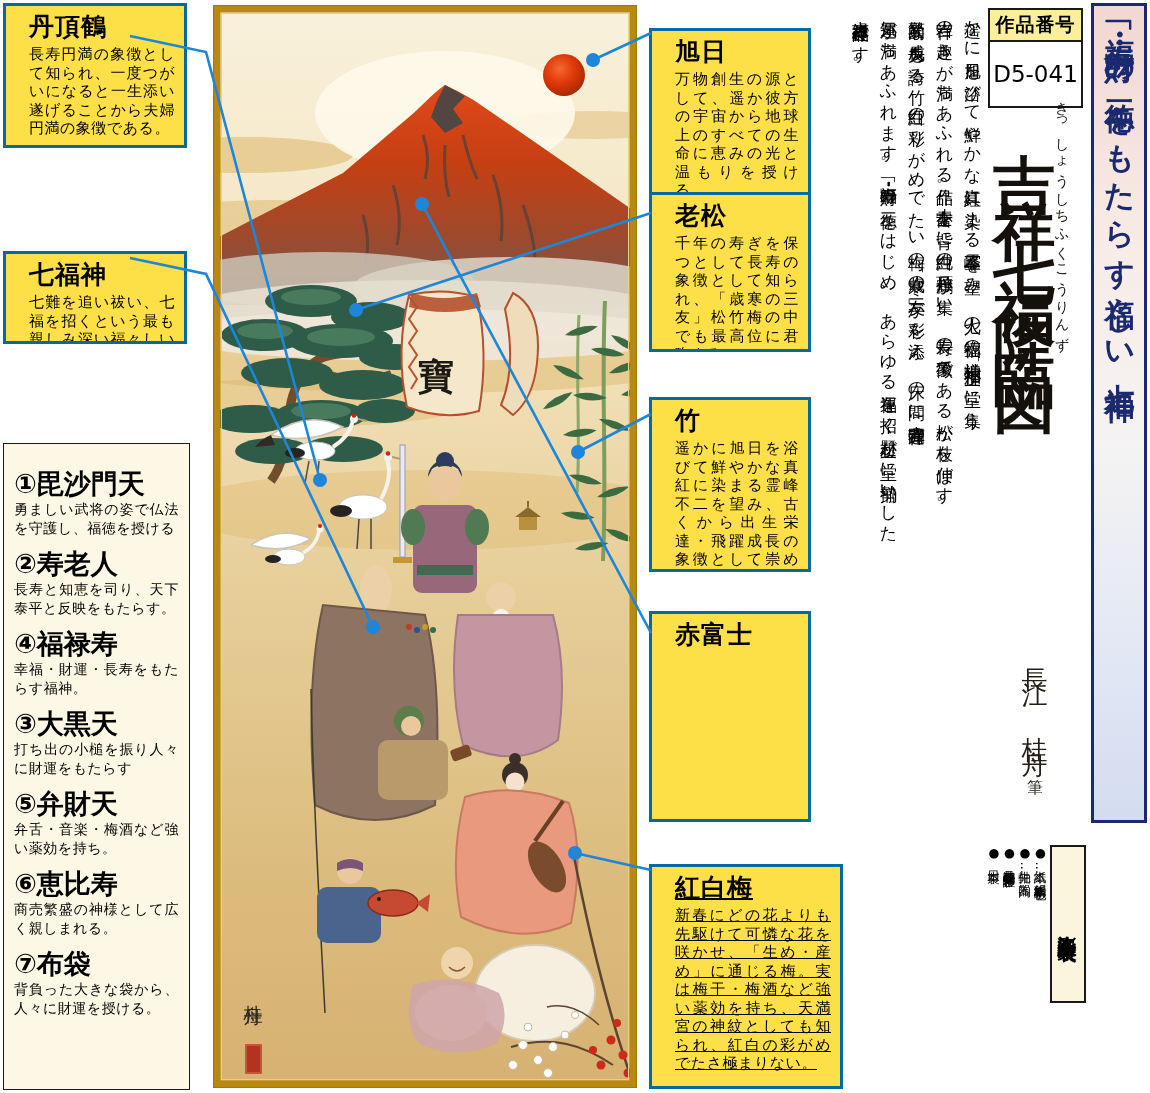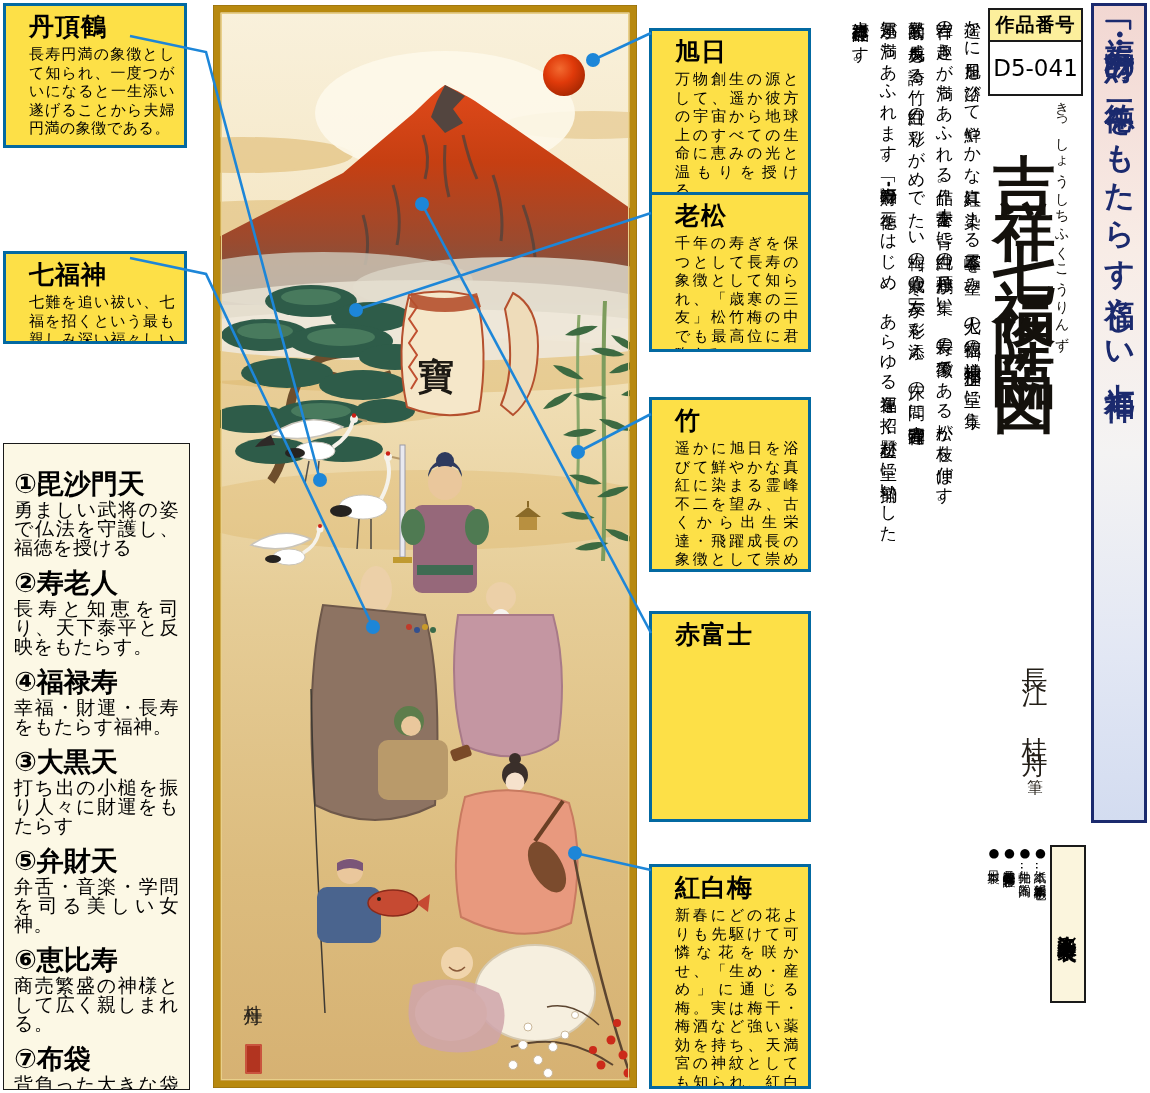--- a/index.html
+++ b/index.html
@@ -12,28 +12,28 @@
            padding:5px 9px 4px 23px;box-sizing:border-box;overflow:hidden;}
   .callout h3{margin:0 0 2px 0;font-size:25px;line-height:32px;letter-spacing:1px;font-weight:bold;}
   .callout p{margin:0;font-size:15px;line-height:18.5px;letter-spacing:.5px;text-align:justify;}
 
   .co-tancho{left:3px;top:3px;width:184px;height:145px;}
   .co-shichi{left:3px;top:251px;width:184px;height:93px;}
   .co-asahi {left:649px;top:28px;width:162px;height:172px;}
   .co-matsu {left:649px;top:192px;width:162px;height:160px;}
   .co-take  {left:649px;top:397px;width:162px;height:175px;}
   .co-fuji  {left:649px;top:611px;width:162px;height:211px;}
-  .co-ume   {left:649px;top:864px;width:162px;height:225px;}
+  .co-ume   {left:649px;top:864px;width:194px;height:225px;text-decoration:underline;}
 
   
   .gods{position:absolute;left:3px;top:443px;width:187px;height:647px;background:#fcf8e5;
         border:1px solid #1a1a1a;padding:23px 10px;box-sizing:border-box;overflow:hidden;}
   .gods .item{margin-bottom:9px;}
   .gods h3{margin:0;font-size:27px;line-height:33px;font-weight:bold;letter-spacing:0px;}
-  .gods p{margin:0;font-size:19px;line-height:19px;letter-spacing:.5px;text-align:justify;}
+  .gods p{margin:0;font-size:14px;line-height:19px;letter-spacing:.5px;text-align:justify;}
 
   
   .painting{position:absolute;left:213px;top:5px;width:424px;height:1083px;z-index:1;}
   .painting svg{display:block;}
   .treasure{position:absolute;left:429px;top:326px;width:32px;font-size:36px;font-weight:bold;
             font-family:"DejaVu Serif",serif;color:#1d1a14;z-index:2;}
   .signature{position:absolute;left:243px;top:990px;font-size:19px;line-height:22px;
              font-family:"DejaVu Serif",serif;color:#2a241c;z-index:2;}
   .seal{position:absolute;left:245px;top:1044px;width:17px;height:30px;background:#b23420;
         border-radius:2px;z-index:2;box-shadow:inset 0 0 0 2px #c9543e;}
@@ -43,21 +43,21 @@
 
   
   .desc{position:absolute;left:843px;top:8px;height:820px;width:144px;z-index:2;
         font-family:"DejaVu Serif",serif;font-size:17px;letter-spacing:1px;}
   .desc .col{line-height:28px;height:100%;}
 
   
   .badge{position:absolute;left:988px;top:8px;width:95px;z-index:2;text-align:center;}
   .badge .hd{background:#fcef9c;border:2px solid #1a1a1a;font-size:19px;font-weight:bold;
              padding:2px 0;letter-spacing:1px;}
-  .badge .no{background:#fff;border:2px solid #1a1a1a;border-top:none;font-size:23px;padding:13px 0;}
+  .badge .no{background:#fff;border:2px solid #1a1a1a;border-top:none;font-size:23px;padding:19px 0;}
 
   
   .art-title{position:absolute;left:990px;top:92px;height:560px;z-index:2;
              font-family:"DejaVu Serif",serif;font-size:62px;font-weight:bold;
              letter-spacing:14px;color:#14110c;line-height:1.1;}
   .art-title rt{font-size:14px;letter-spacing:2px;font-weight:normal;}
 
   
   .artist{position:absolute;left:1018px;top:648px;height:260px;z-index:2;
           font-family:"DejaVu Serif",serif;font-size:26px;letter-spacing:14px;color:#221d16;}
@@ -343,21 +343,21 @@
     <div class="item">
         <h3>④福禄寿</h3>
         <p>幸福・財運・長寿をもたらす福神。</p>
       </div>
     <div class="item">
         <h3>③大黒天</h3>
         <p>打ち出の小槌を振り人々に財運をもたらす</p>
       </div>
     <div class="item">
         <h3>⑤弁財天</h3>
-        <p>弁舌・音楽・学問を司る美しい女神。</p>
+        <p>弁舌・音楽・梅酒など強い薬効を持ち。</p>
       </div>
     <div class="item">
         <h3>⑥恵比寿</h3>
         <p>商売繁盛の神様として広く親しまれる。</p>
       </div>
     <div class="item">
         <h3>⑦布袋</h3>
         <p>背負った大きな袋から、人々に財運を授ける。</p>
       </div>
   </div>

